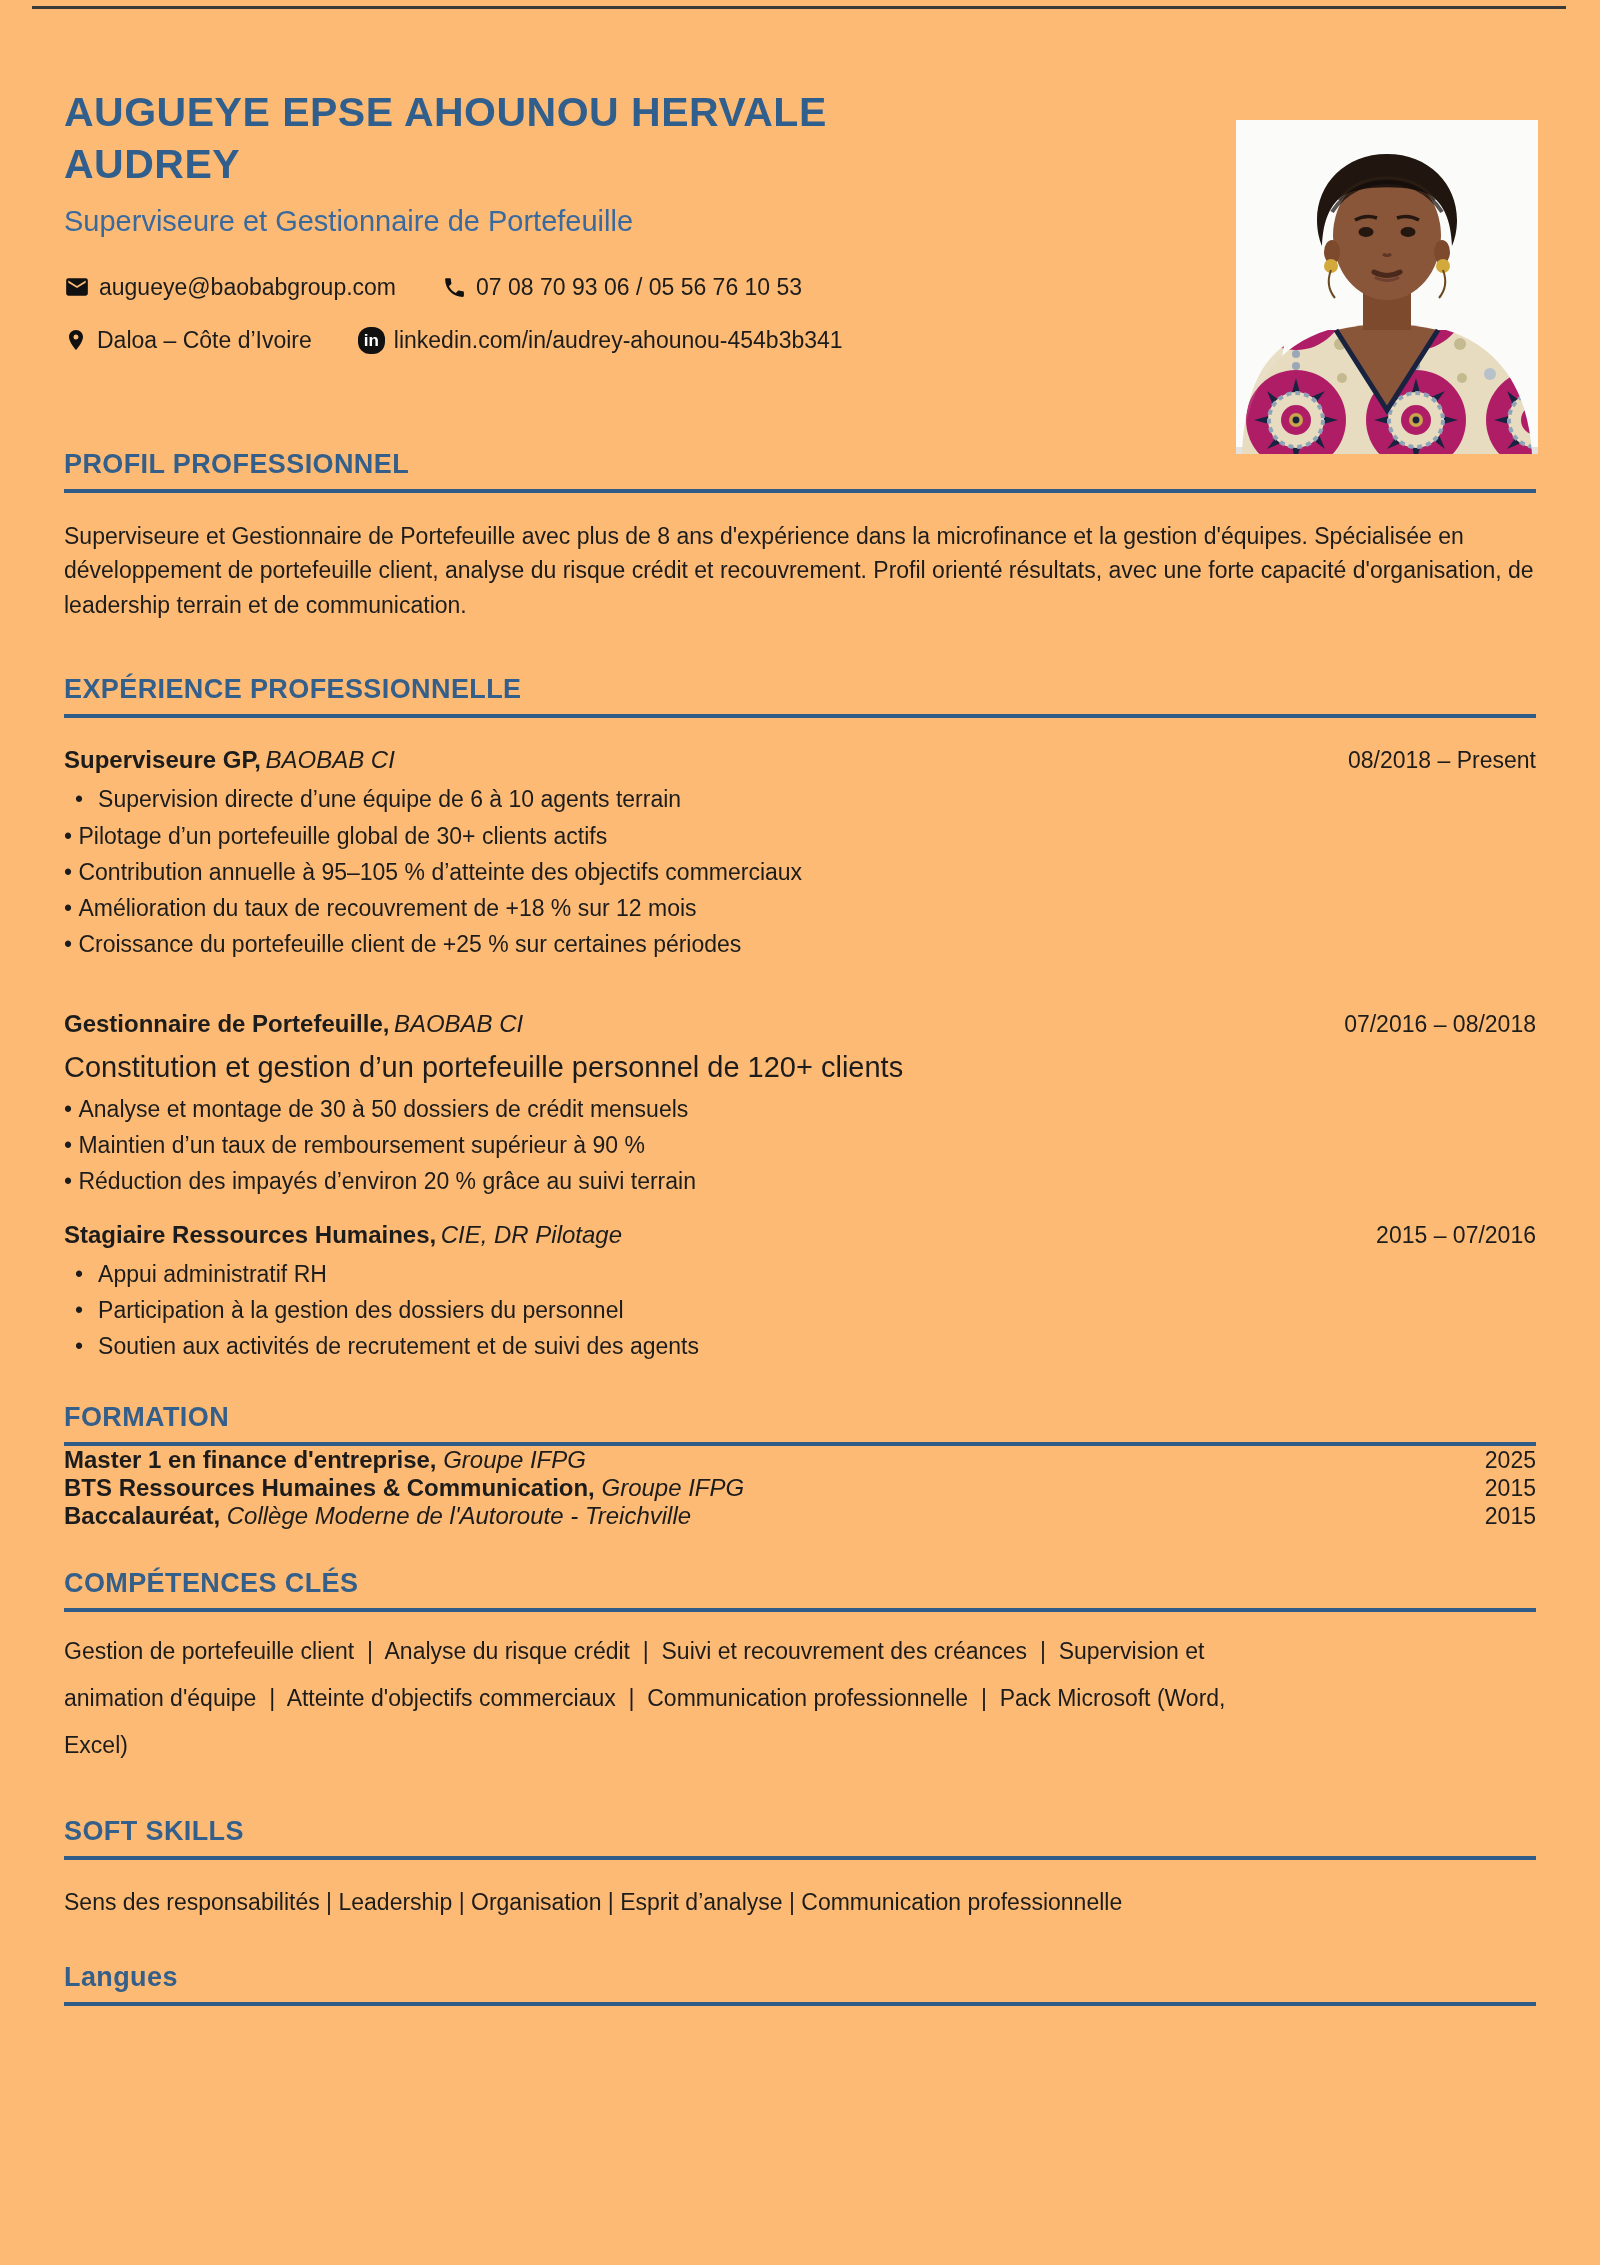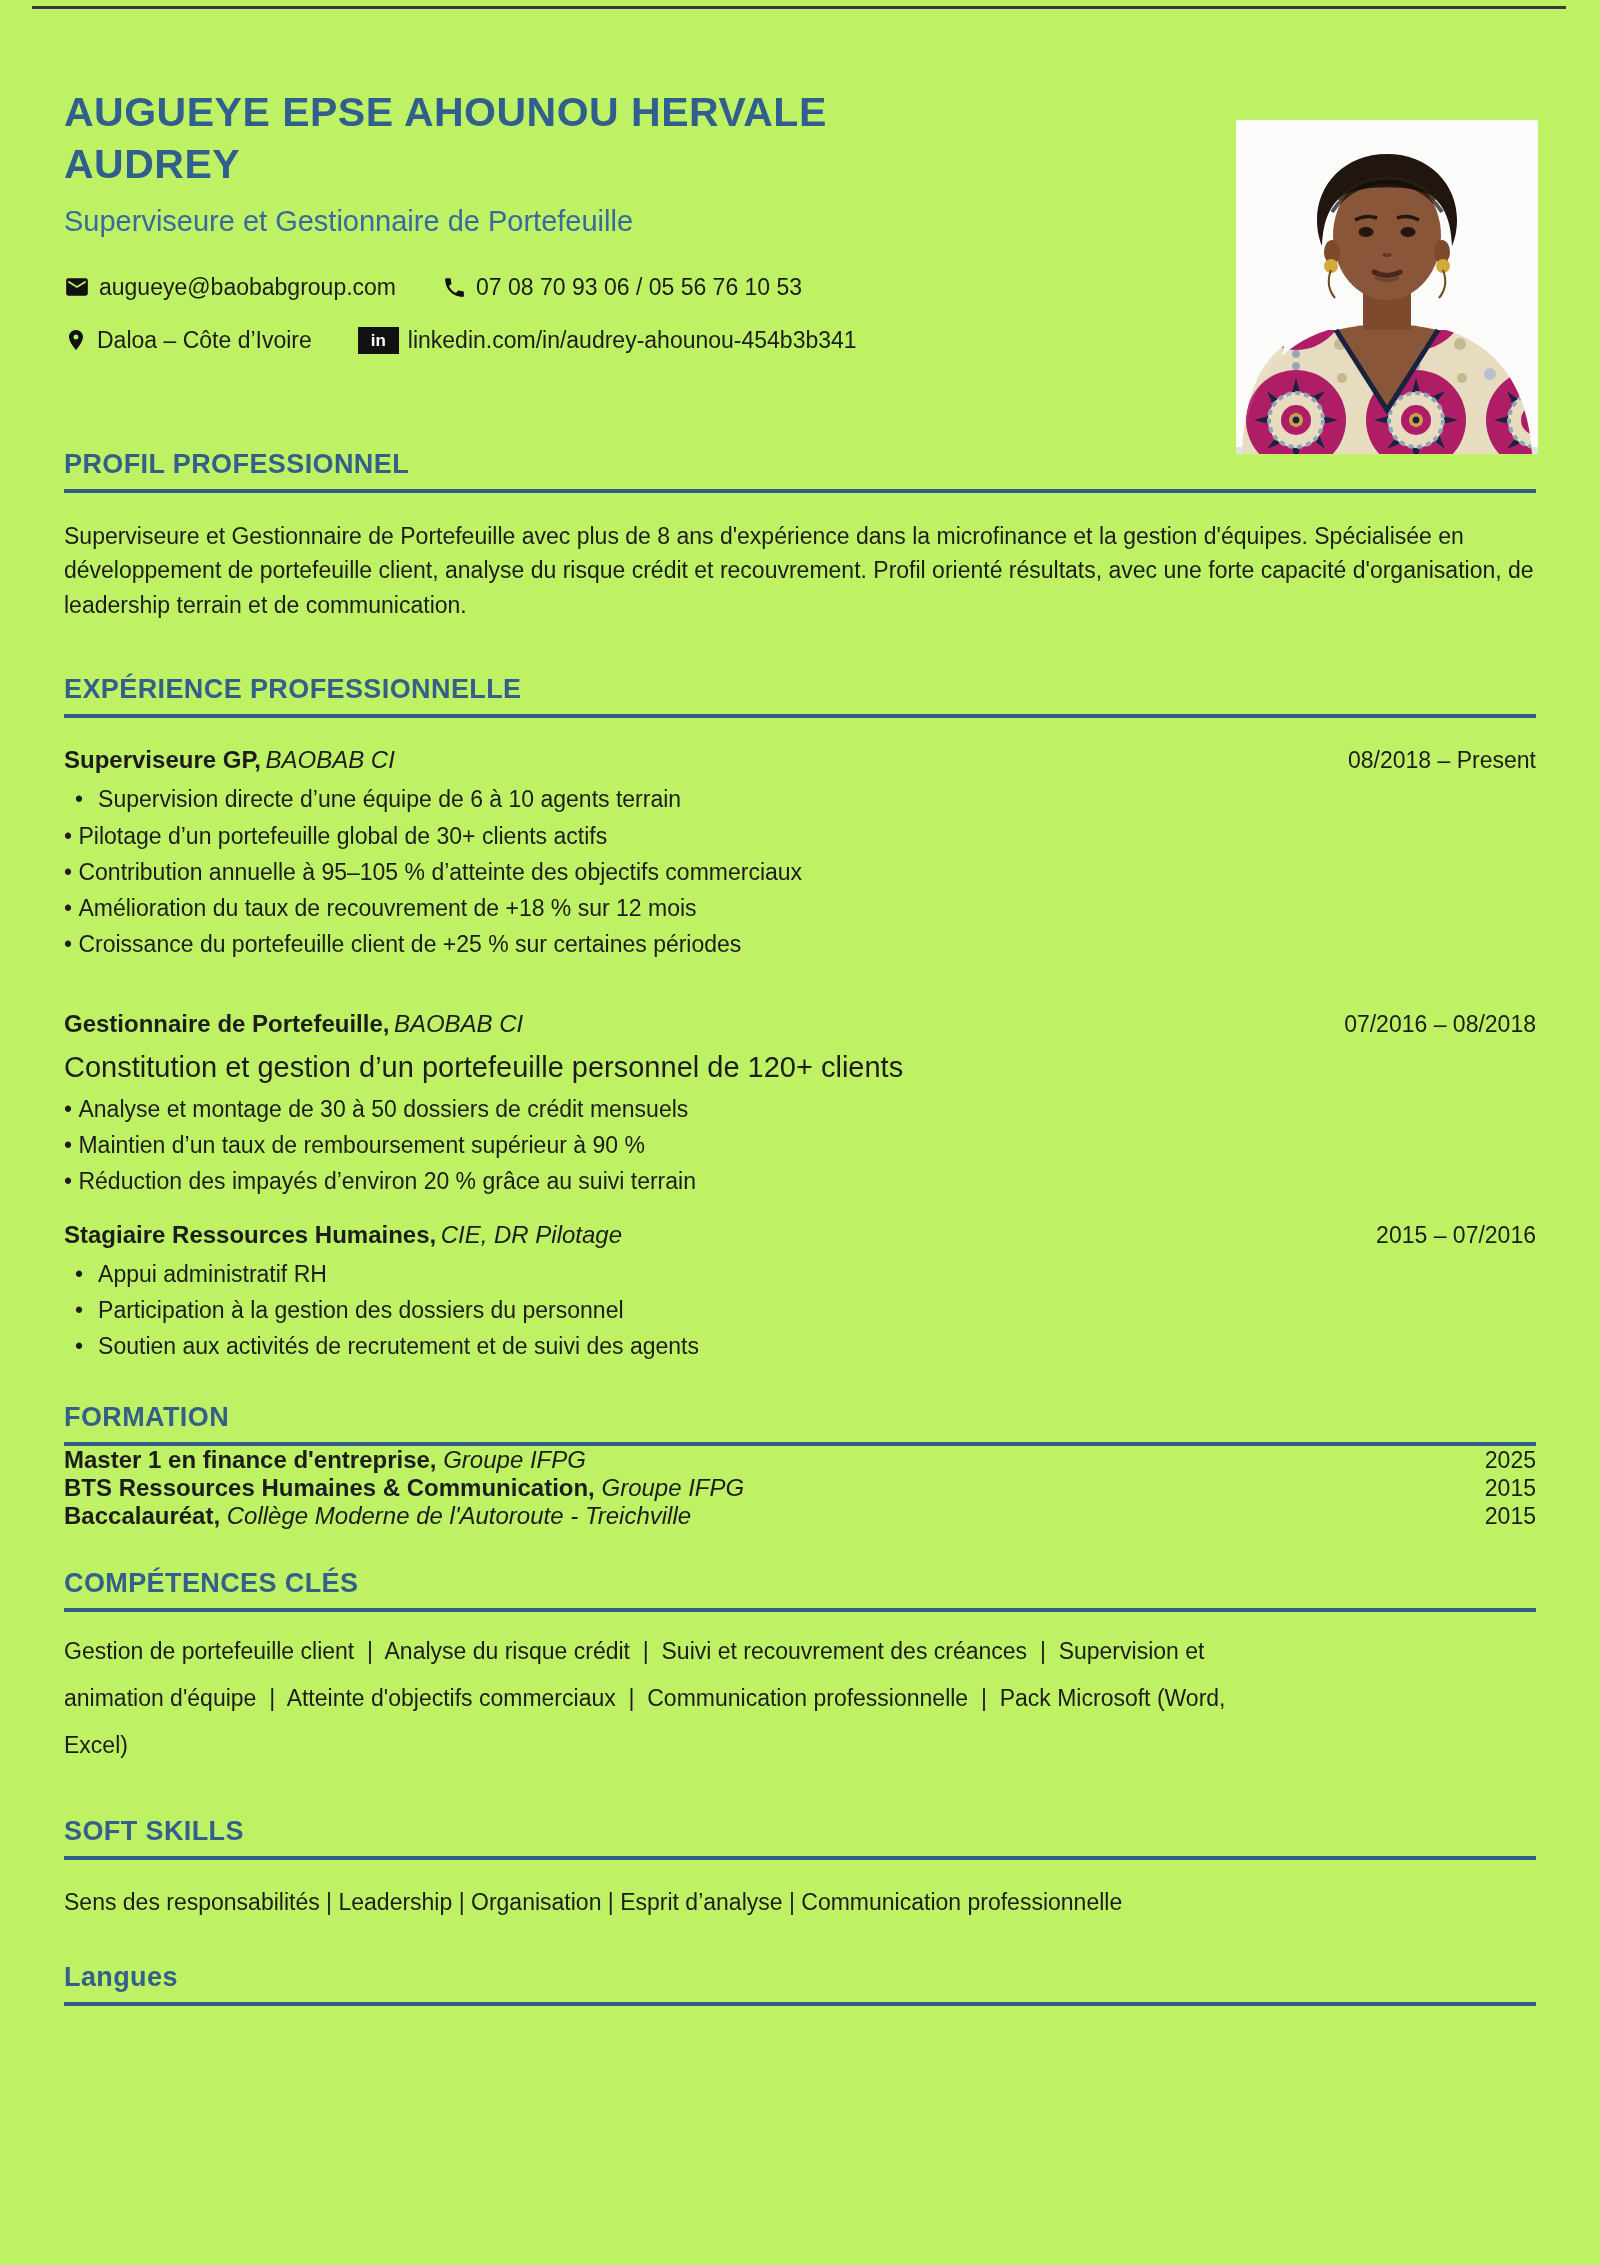--- a/index.html
+++ b/index.html
@@ -2,21 +2,21 @@
 <html><head>
 <meta charset="utf-8">
 <style>
   html,body{margin:0;padding:0;background:#ffffff;}
   .page{
     position:relative;
     width:1600px;
     height:2265px;
     box-sizing:border-box;
     padding:86px 64px 0 64px;
-    background:#bef264;
+    background:#fdba74;
     font-family:"Liberation Sans", sans-serif;
     color:#1c1c1c;
     overflow:hidden;
   }
   .top-rule{position:absolute;top:6px;left:32px;right:34px;height:3px;background:#3a3a3a;}
 
   
   .name{
     color:#305f8d;
     font-size:41px;
@@ -30,21 +30,21 @@
     color:#3a6a9d;
     font-size:29px;
     font-weight:normal;
     margin:0 0 36px 0;
   }
   .contact-row{display:flex;align-items:center;gap:46px;margin-bottom:26px;font-size:23px;}
   .contact-item{display:flex;align-items:center;gap:9px;color:#1c1c1c;text-decoration:none;}
   .cicon{display:flex;align-items:center;justify-content:center;}
   .cicon svg{display:block;}
   .li-badge{
-    width:41px;height:27px;background:#111;color:#fff;border-radius:0;
+    width:27px;height:27px;background:#111;color:#fff;border-radius:12px;
     display:flex;align-items:center;justify-content:center;
     font-size:17px;font-weight:bold;line-height:1;
   }
 
   .photo{position:absolute;top:120px;right:62px;width:302px;height:334px;}
 
   
   section{margin-top:52px;}
   section.first{margin-top:95px;}
   h2.sec{

